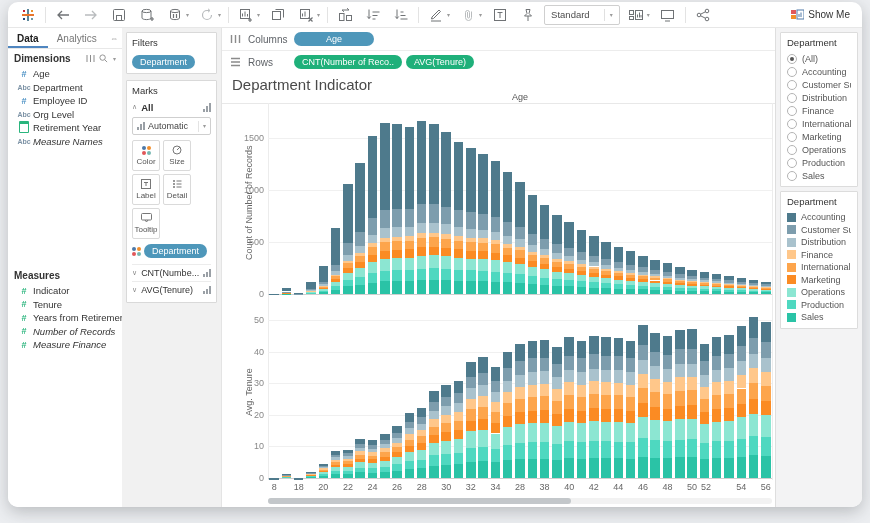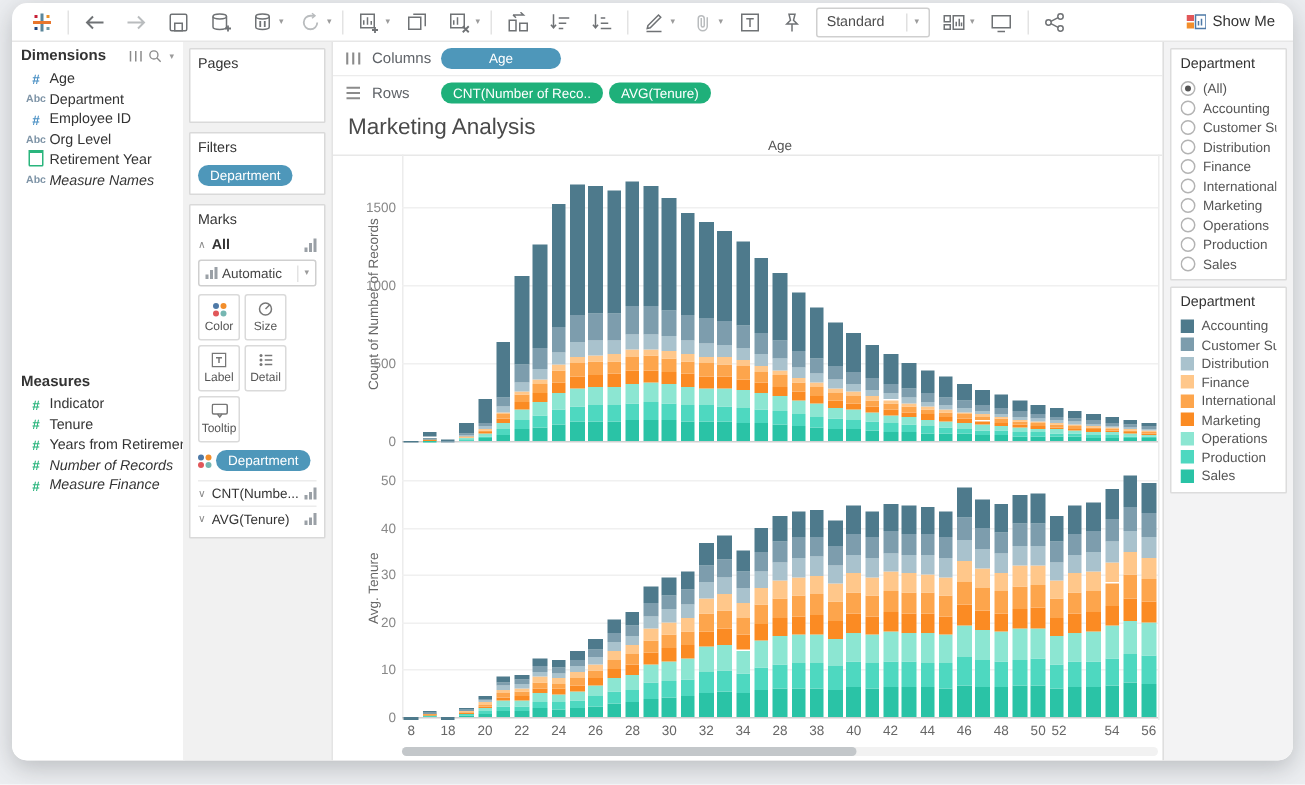--- a/index.html
+++ b/index.html
@@ -254,20 +254,25 @@
           <rect x="0" y="1" width="5" height="4" fill="#e15759"></rect>
           <rect x="0" y="6" width="5" height="4" fill="#f28e2b"></rect>
           <rect x="6" y="1" width="7" height="9" fill="none" stroke="#4e79a7"></rect>
           <path d="M8 8V5M10 8V3.5" stroke="#4e79a7"></path>
         </svg>
       <span>Show Me</span>
     </div>
   </div>
 
   <div class="datapane">
+    <div class="tabs">
+      <span class="tab active">Data</span>
+      <span class="tab">Analytics</span>
+      <span class="panepin">⇔</span>
+    </div>
     <div class="secthead">
       <span>Dimensions</span>
       <span class="hicons">
         <svg width="9" height="9" viewBox="0 0 9 9">
             <path d="M1 1v7M4.5 1v7M8 1v7" stroke="#8b8b8b"></path>
           </svg>
         <svg width="9" height="9" viewBox="0 0 10 10">
             <circle cx="4" cy="4" r="3" stroke="#8b8b8b" fill="none"></circle>
             <path d="M6.3 6.3L9 9" stroke="#8b8b8b"></path>
           </svg>
@@ -321,23 +326,20 @@
           <span class="it">Number of Records</span>
         </div>
         <div class="fieldrow">
           <span class="ic hg">#</span>
           <span class="it">Measure Finance</span>
         </div>
       </div>
   </div>
 
   <div class="shelfcol">
-    <div class="card" style="height:50px;">
-      <div class="cardlabel">Pages</div>
-    </div>
     <div class="card">
       <div class="cardlabel">Filters</div>
       <span class="pill dim" style="background: rgb(78, 151, 186);">Department</span>
     </div>
     <div class="card">
       <div class="cardlabel">Marks</div>
       <div class="marksall">
         <span class="chev">∧</span>
         <span>All</span>
         <span class="minibars">
@@ -445,21 +447,21 @@
           </svg>
         </span>
       <span class="shelfname">Rows</span>
       <span class="shelfpills">
         <span class="pill meas" style="background: rgb(31, 176, 122);">CNT(Number of Reco..</span>
         <span class="pill meas" style="background: rgb(31, 176, 122);">AVG(Tenure)</span>
       </span>
     </div>
 
     <div class="sheet">
-      <div class="sheettitle">Marketing Analysis</div>
+      <div class="sheettitle">Department Indicator</div>
       <div class="colheader" style="left:268px;width:60px;">Age</div>
       <div class="hline" style="left:0;right:0;top:31px;"></div>
       <div class="vline" style="left:46px;top:31px;height:377px;"></div>
       <div class="vline" style="left:550px;top:31px;height:377px;"></div>
       <div class="ylab" style="left:22px;top:188px;">Count of Number of Records</div>
       <div class="ylab" style="left:22px;top:344px;">Avg. Tenure</div>
       <div id="chart-layer" style="position:absolute;left:0;top:0;right:0;bottom:0;overflow:hidden;">
           <div class="grid zero" style="top: 222px;"></div>
           <div class="ytick" style="top: 217px;">0</div>
           <div class="grid" style="top: 170px;"></div>

